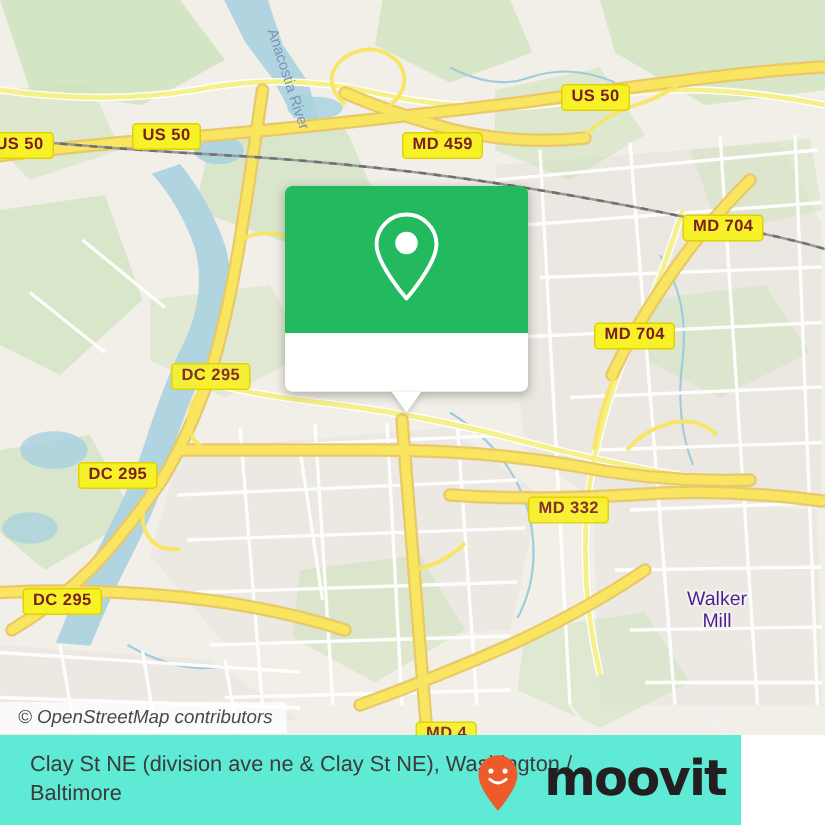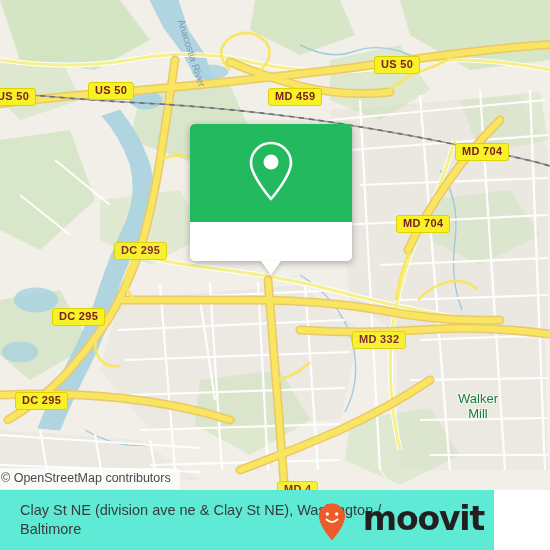--- a/index.html
+++ b/index.html
@@ -46,21 +46,21 @@
     line-height: 11px;
     white-space: nowrap;
     box-sizing: border-box;
     text-align: right;
   }
   .shield.soft { opacity: .92; }
 
   
   .place-label {
     position: absolute;
-    color: #15803d;
+    color: #4c1d95;
     font-family: "Liberation Sans", sans-serif;
     font-size: 13px;
     line-height: 15px;
     text-align: center;
     text-shadow:
       -1.2px 0 #f6f4ef, 1.2px 0 #f6f4ef,
        0 -1.2px #f6f4ef, 0 1.2px #f6f4ef,
       -1px -1px #f6f4ef, 1px -1px #f6f4ef,
       -1px 1px #f6f4ef, 1px 1px #f6f4ef;
     white-space: pre;
@@ -123,24 +123,25 @@
 
   
   #attribution {
     position: absolute;
     left: 0;
     top: 468px;
     background: rgba(255,255,255,.78);
     color: #4a4a4a;
     font-size: 12.5px;
     font-family: "Liberation Sans", sans-serif;
-    padding: 3px 9px 4px 1px;
+    padding: 3px 9px 4px 12px;
     border-radius: 0 3px 0 0;
     z-index: 30;
     white-space: nowrap;
+    font-style: italic;
   }
 
   
   #footer {
     position: absolute;
     left: 0;
     top: 490px;
     width: 494px;
     height: 60px;
     background: #5eead4;

